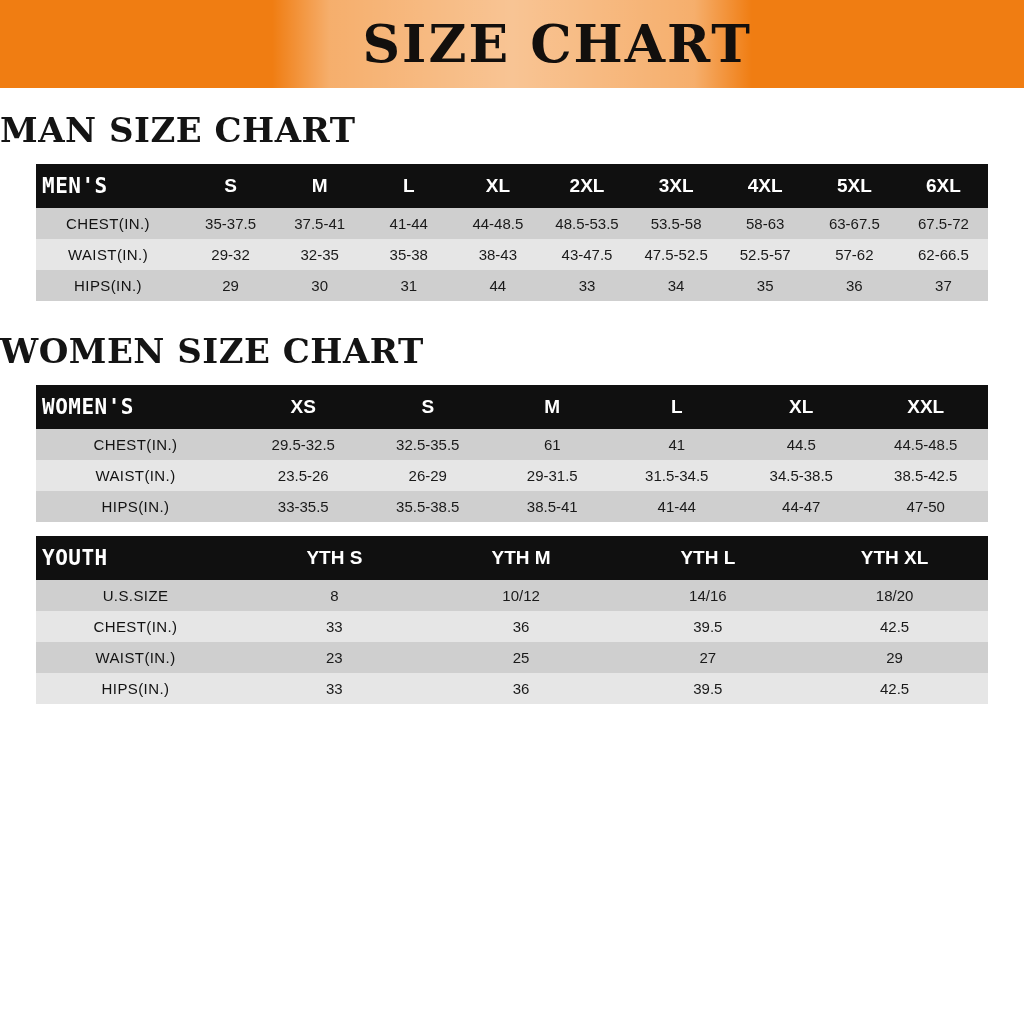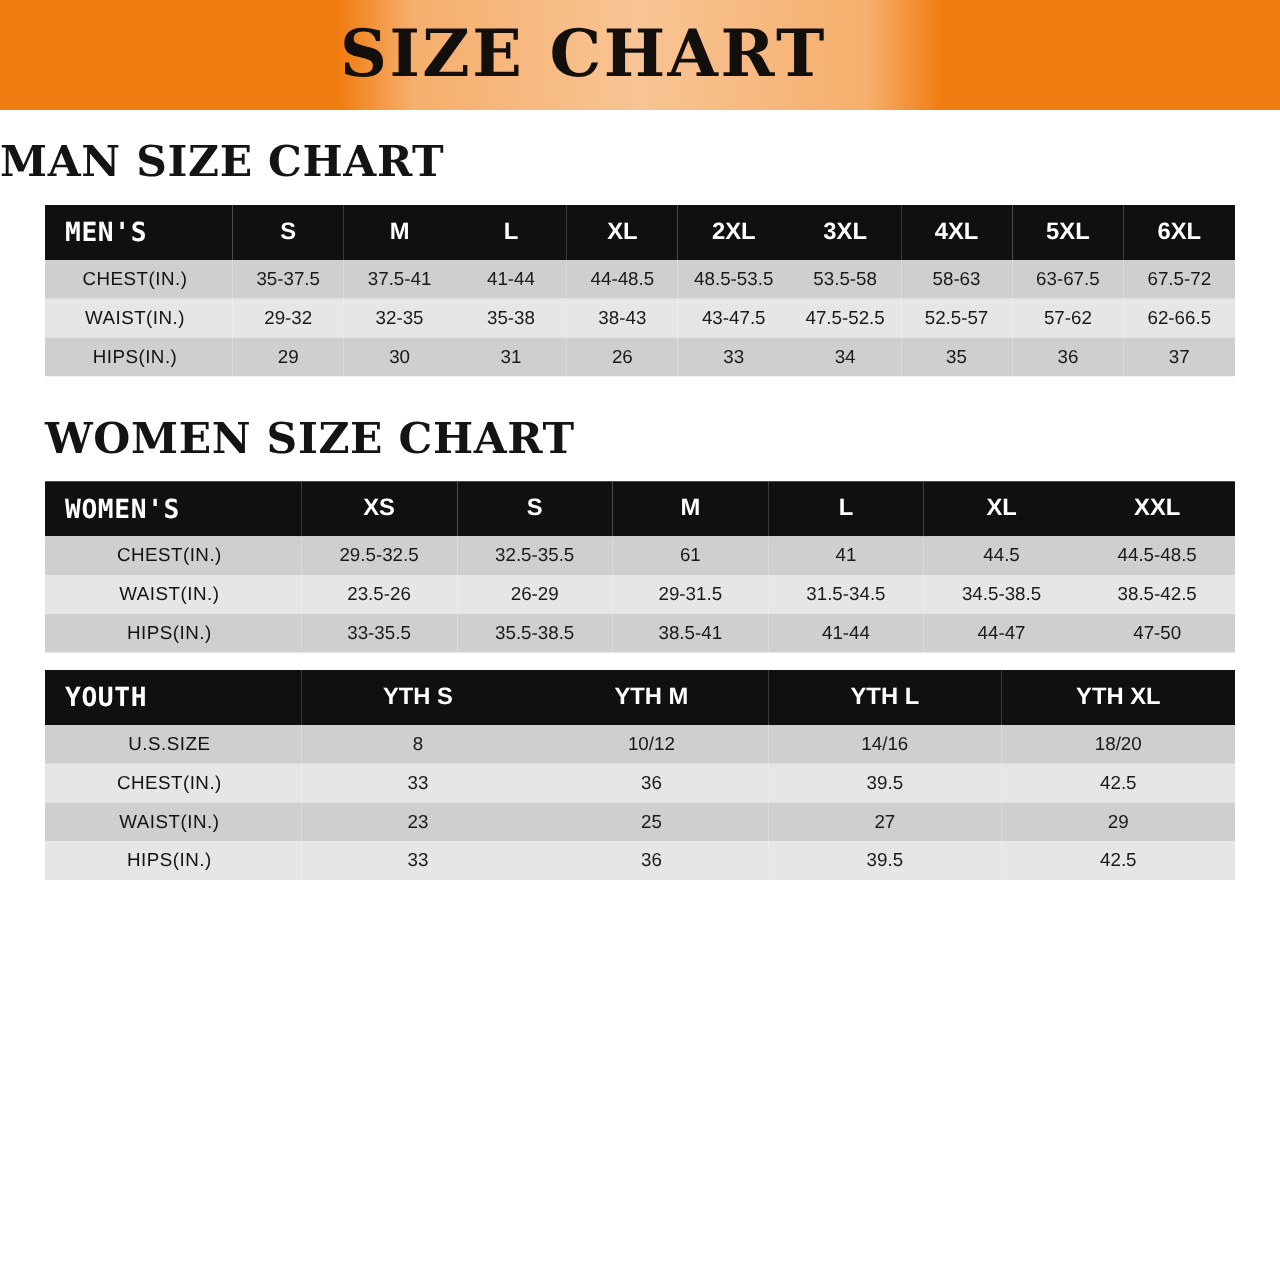--- a/index.html
+++ b/index.html
@@ -31,21 +31,21 @@
     display: flex;
     align-items: center;
     justify-content: center;
   }
   .banner-inner {
     position: relative;
     width: 480px;
     height: 88px;
     display: flex;
     align-items: center;
-    justify-content: flex-start;
+    justify-content: flex-end;
     background: linear-gradient(to right,
         rgba(255,255,255,0) 0%,
         rgba(255,255,255,0.38) 12%,
         rgba(255,255,255,0.55) 50%,
         rgba(255,255,255,0.38) 88%,
         rgba(255,255,255,0) 100%);
   }
   .banner-title {
     font-family: "DejaVu Serif", serif;
     font-weight: bold;
@@ -59,21 +59,21 @@
   
   .section-title {
     text-align: left;
     font-family: "DejaVu Serif", serif;
     font-weight: bold;
     font-size: 34px;
     letter-spacing: 0.5px;
     color: #141414;
   }
   .t-man   { margin-top: 22px; }
-  .t-women { margin-top: 30px; padding-left: 36px; }
+  .t-women { margin-top: 30px; }
   .t-youth { margin-top: 32px; }
 
   
   .table-wrap {
     padding: 0 36px;
     margin-top: 14px;
   }
   table.size {
     width: 952px;
     border-collapse: collapse;
@@ -90,21 +90,21 @@
   }
   table.size thead th {
     background: #101010;
     color: #ffffff;
     height: 44px;
     font-size: 19px;
     font-weight: bold;
   }
   table.size thead th.rowhead {
     text-align: left;
-    padding-left: 16px;
+    padding-left: 6px;
     font-family: "DejaVu Sans Mono", monospace;
     font-size: 21px;
     letter-spacing: 0.5px;
   }
   table.size tbody td {
     height: 31px;
   }
   table.size tbody tr.odd td  { background: #cfcfcf; }
   table.size tbody tr.even td { background: #e6e6e6; }
   table.size tbody td.rowhead {
@@ -195,21 +195,21 @@
           <td>47.5-52.5</td>
           <td>52.5-57</td>
           <td>57-62</td>
           <td>62-66.5</td>
         </tr>
         <tr class="odd">
           <td class="rowhead">HIPS(IN.)</td>
           <td>29</td>
           <td>30</td>
           <td>31</td>
-          <td>26</td>
+          <td>44</td>
           <td>33</td>
           <td>34</td>
           <td>35</td>
           <td>36</td>
           <td>37</td>
         </tr>
       </tbody>
     </table>
   </div>
 

